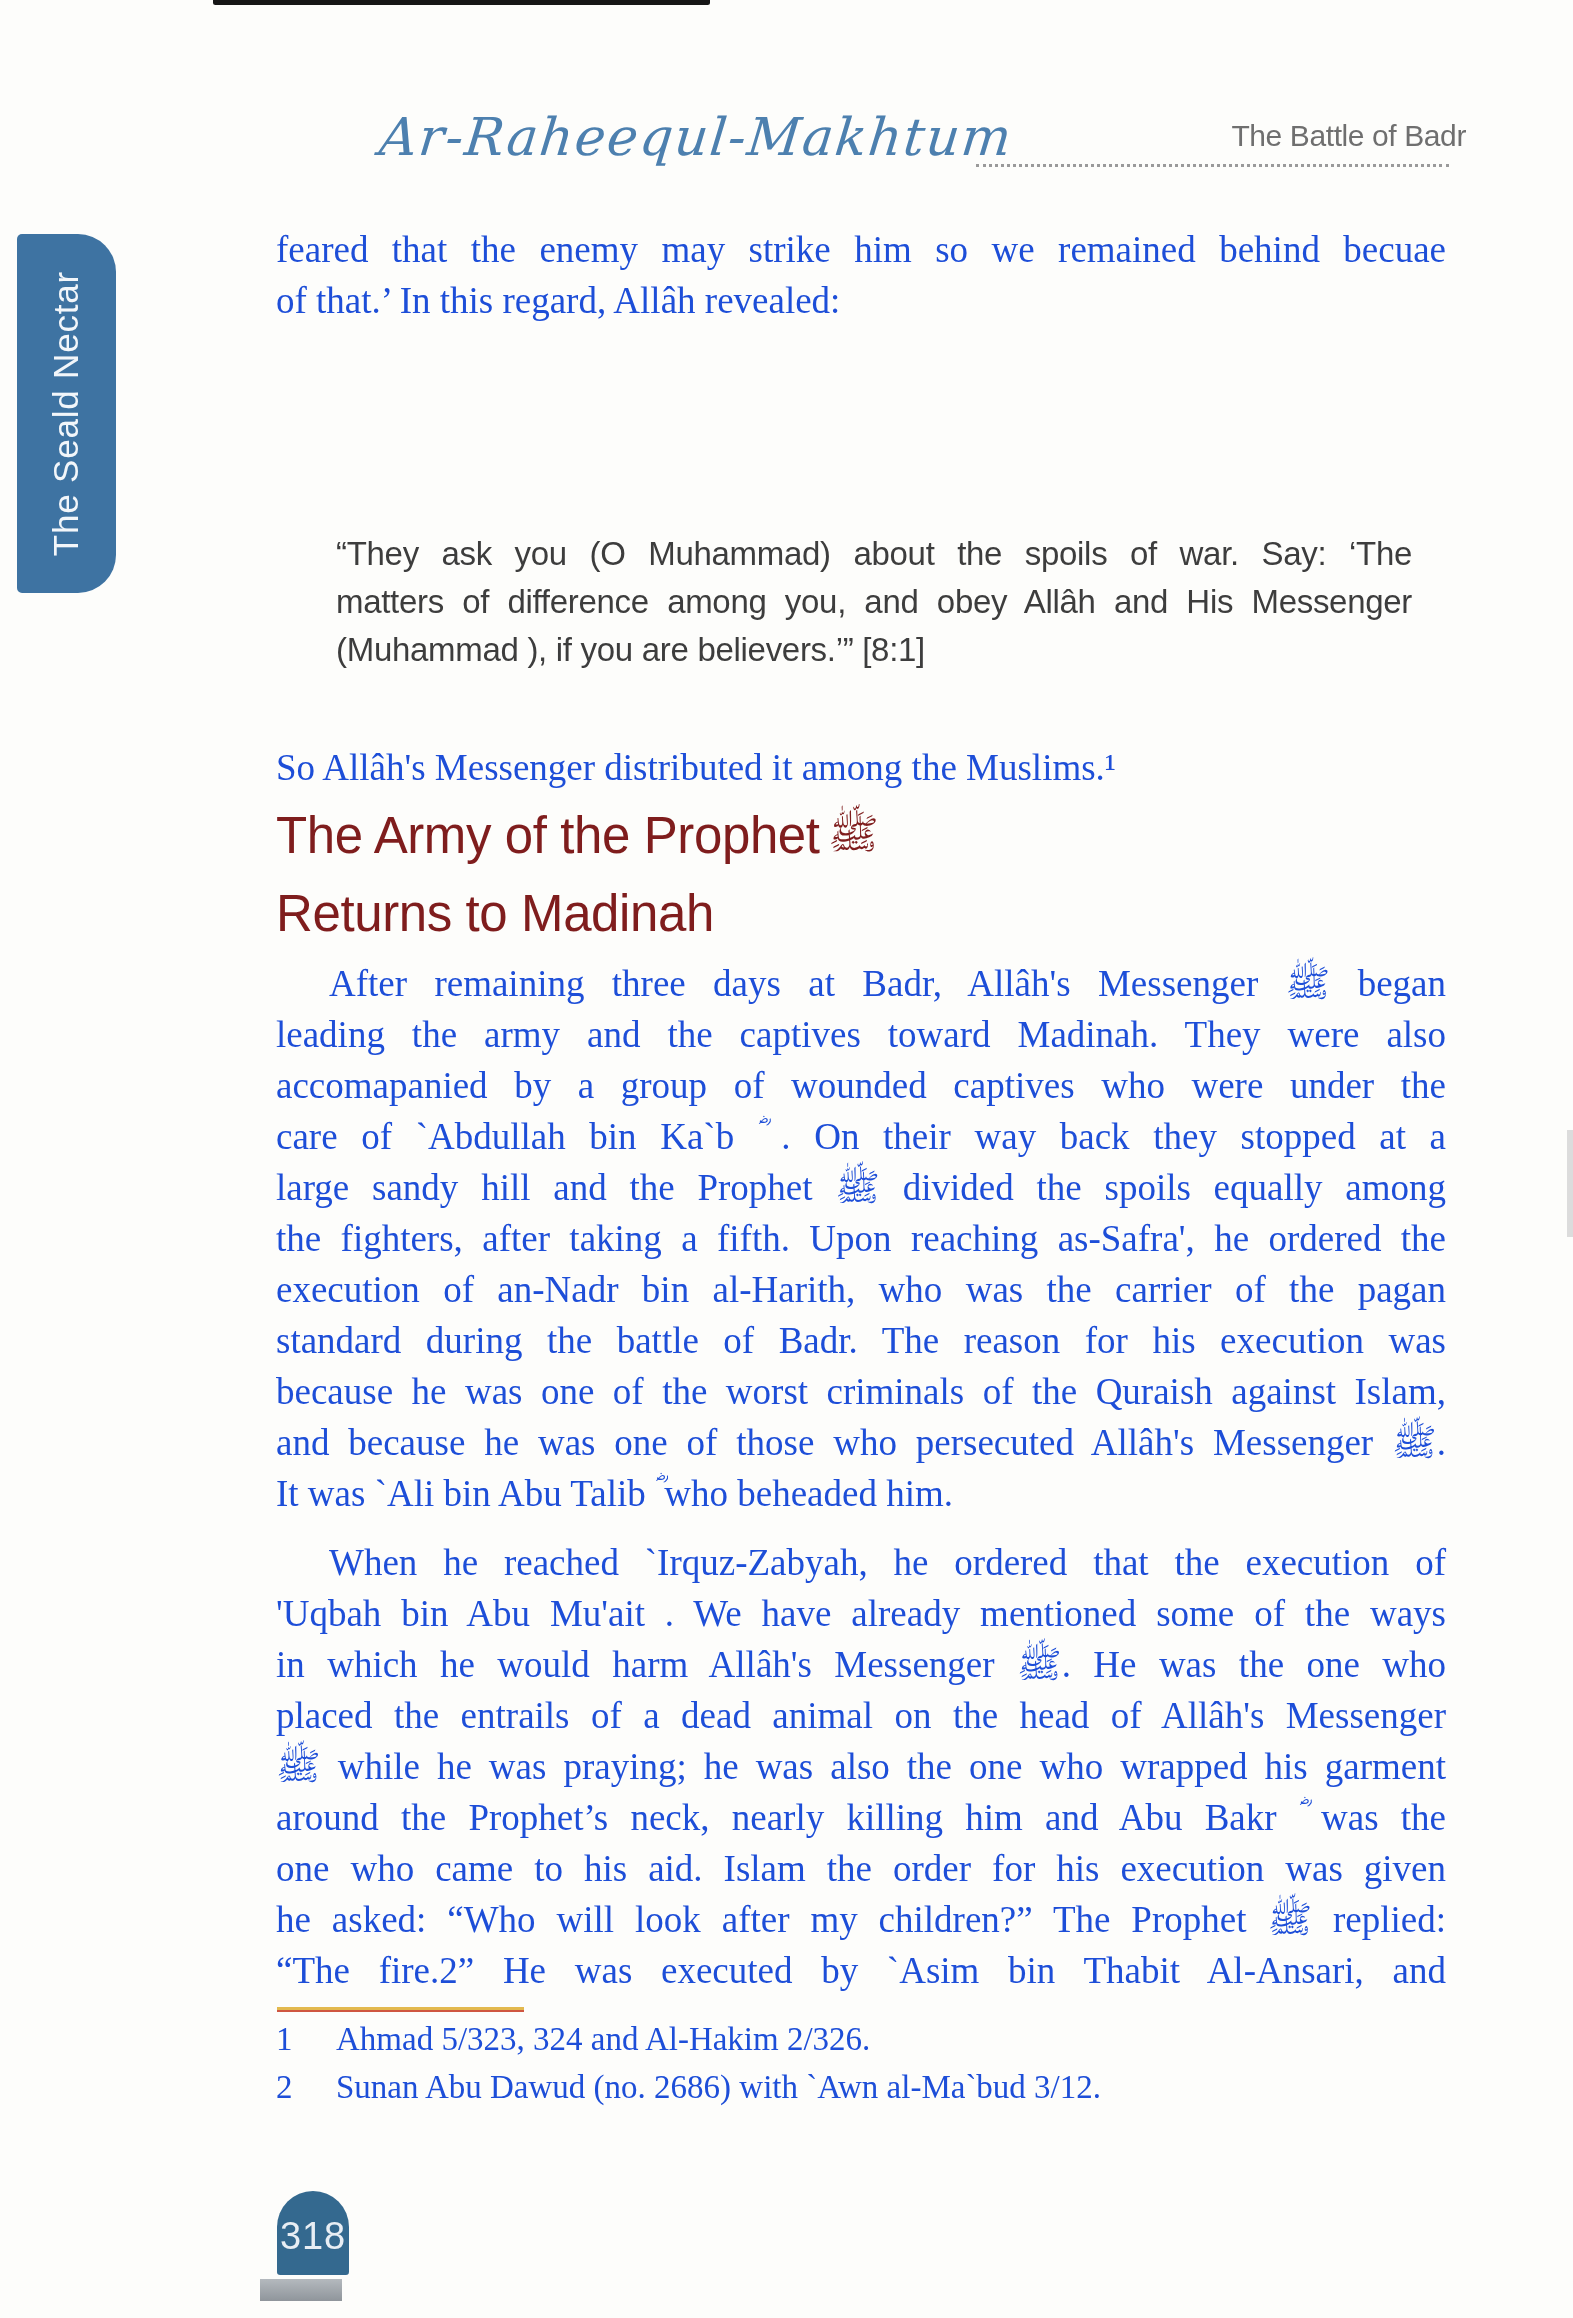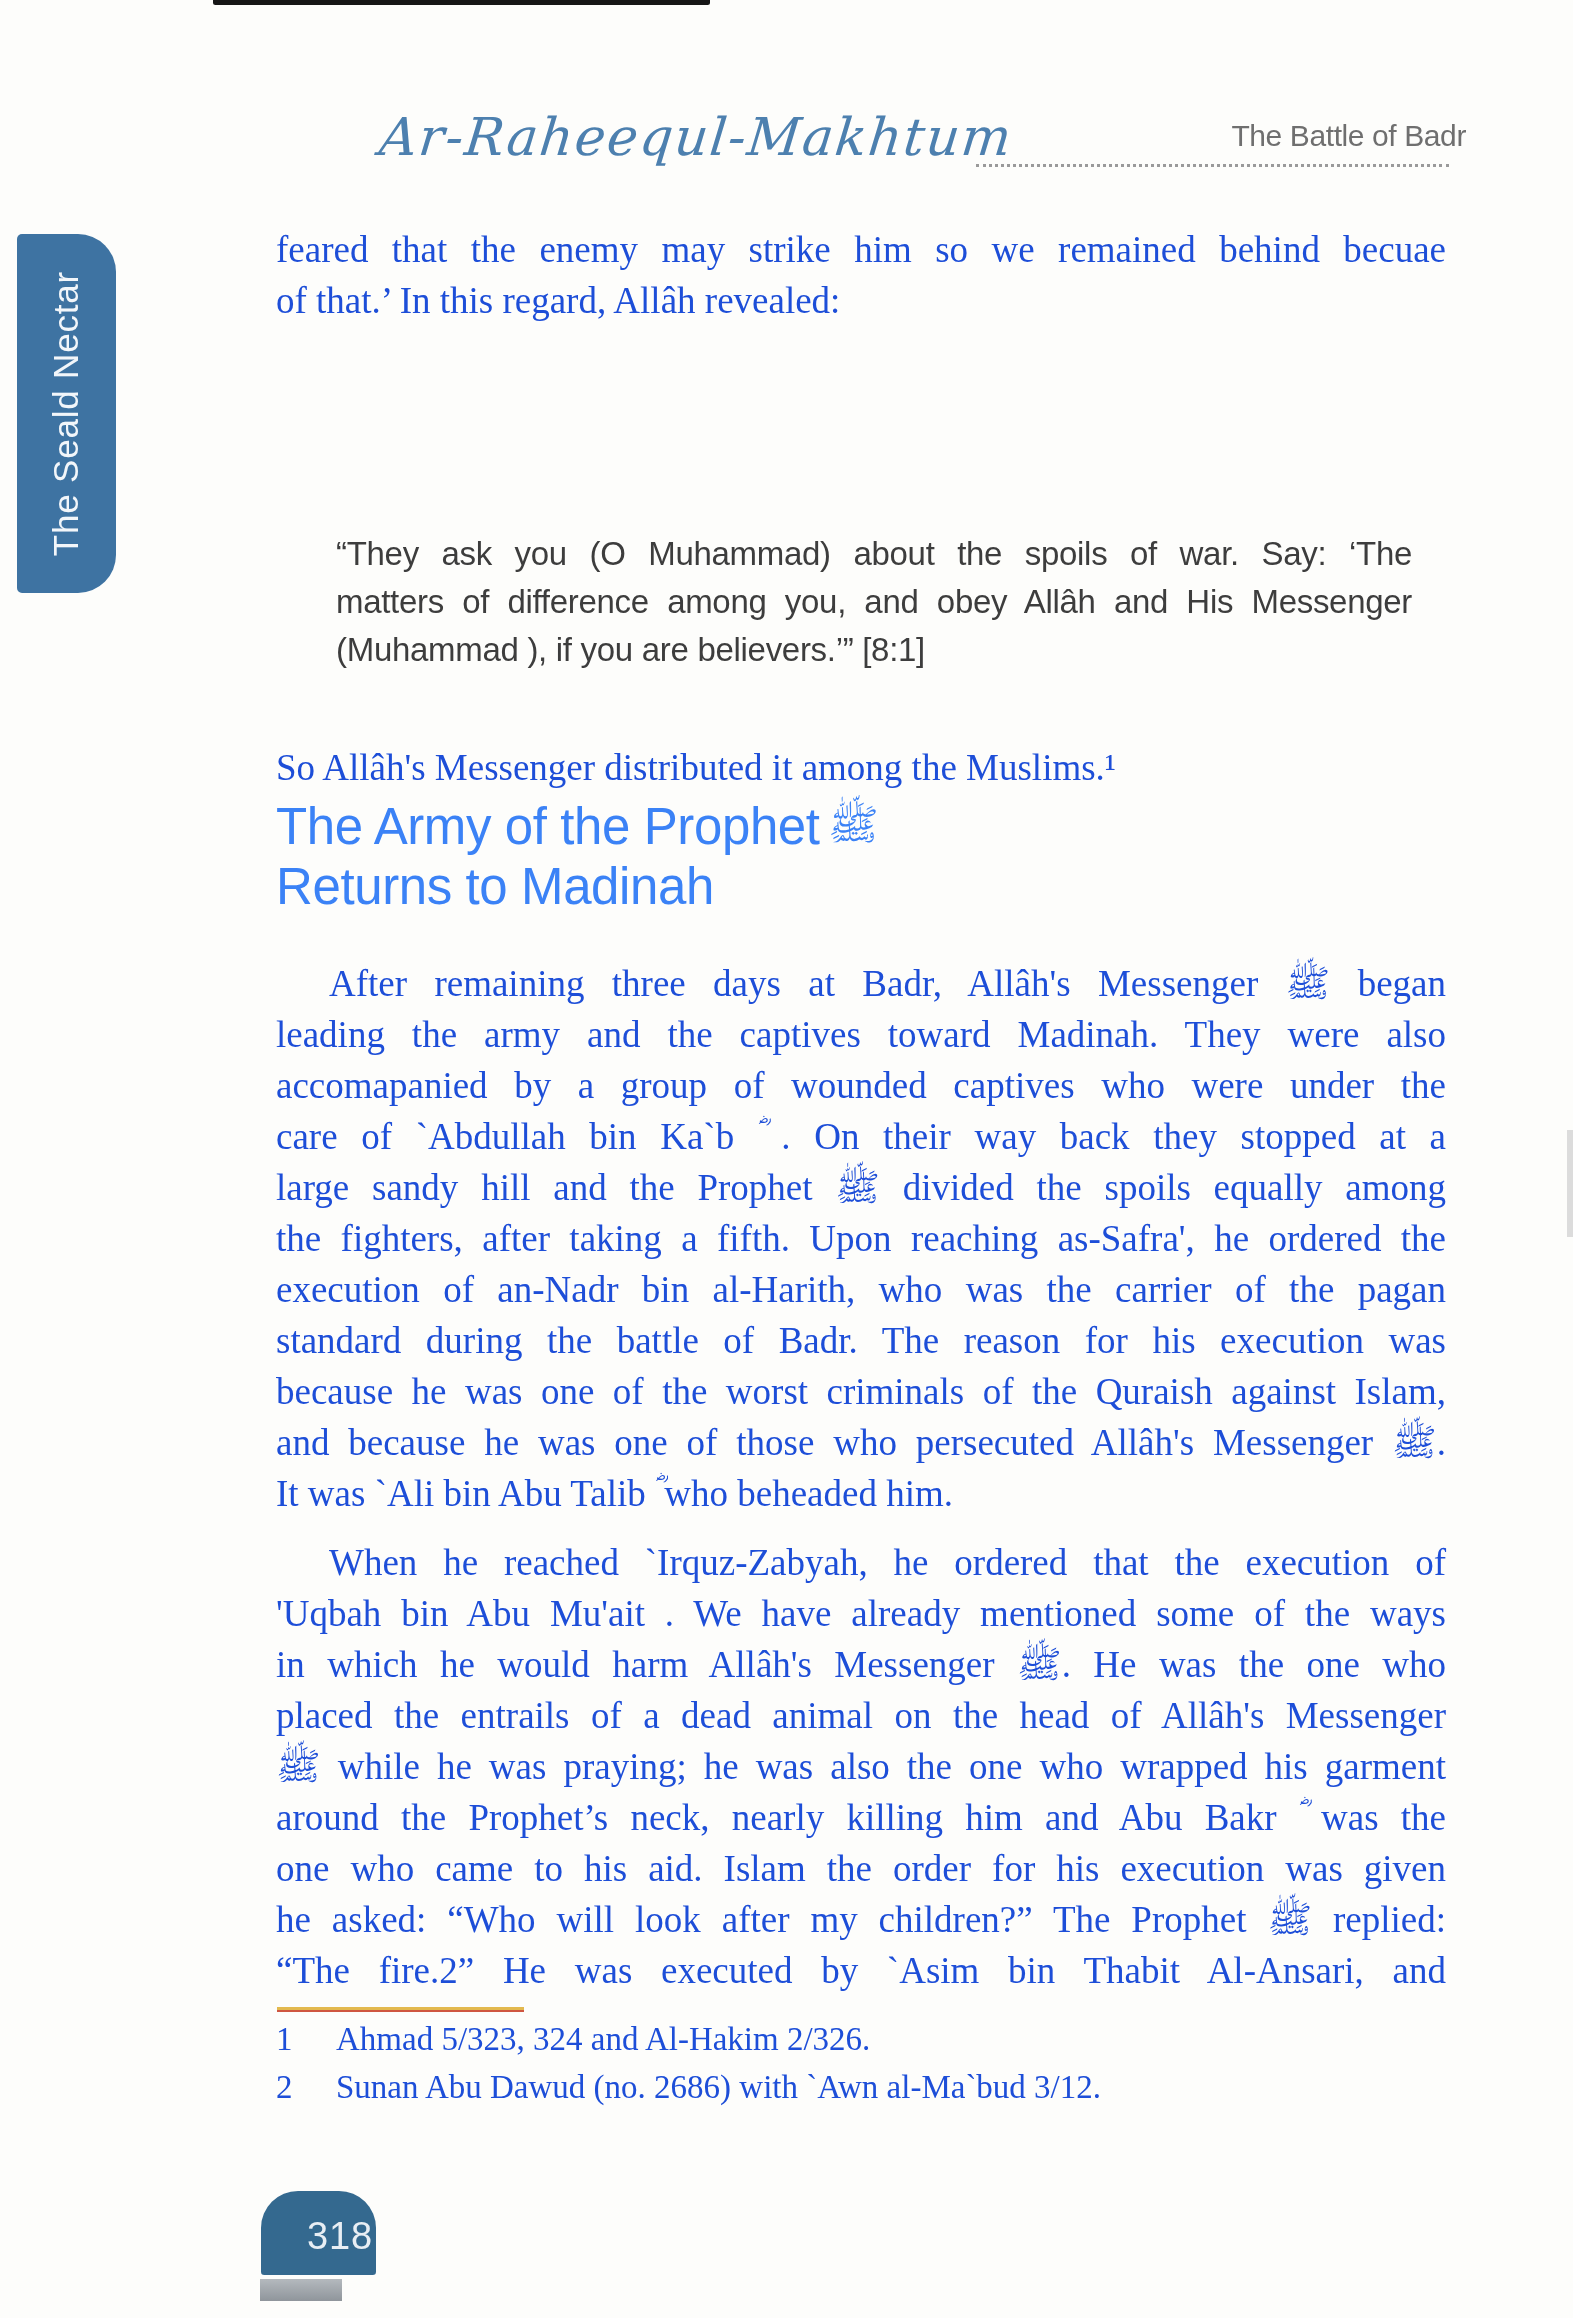--- a/index.html
+++ b/index.html
@@ -49,33 +49,33 @@
     font-family:"DejaVu Sans", sans-serif;
     font-size:37px;line-height:79px;color:#c8432c;font-weight:bold;
   }
   .quote{
     left:336px;width:1076px;
     font-family:"Liberation Sans", sans-serif;
     font-size:33px;line-height:48px;color:#3d3d3d;letter-spacing:-0.3px;
   }
   .heading{
     font-family:"Liberation Sans", sans-serif;
-    font-size:51px;line-height:60px;color:#3b82f6;letter-spacing:-0.4px;
+    font-size:51px;line-height:78px;color:#7f1d1d;letter-spacing:-0.4px;
   }
   .heading .pbuh{font-family:"DejaVu Sans", sans-serif;font-size:42px;vertical-align:5px;margin-left:8.4px;}
   .footnote-rule{position:absolute;left:277px;top:2007px;width:247px;height:5.8px;}
   .footnote-rule .y{height:2.5px;background:#e3b94e;}
   .footnote-rule .r{height:2.5px;background:#cf5640;}
   .footnotes{font-size:33px;line-height:48px;}
   .fn-row{display:flex;}
   .fn-num{width:60px;flex:0 0 60px;}
   .page-badge{
-    position:absolute;left:261px;top:2191px;width:72px;height:84px;
+    position:absolute;left:277px;top:2191px;width:72px;height:84px;
     background:#34698f;border-radius:37px 37px 3.3px 3.3px;
-    display:flex;align-items:center;justify-content:center;padding-left:43px;
+    display:flex;align-items:center;justify-content:center;
   }
   .page-badge span{
     font-family:"Liberation Sans", sans-serif;font-size:38px;color:#e8eef4;
     letter-spacing:0.8px;margin-top:6.7px;
   }
   .badge-shadow{
     position:absolute;left:260px;top:2279px;width:82px;height:22px;
     background:linear-gradient(#b4b9be,#8f959b);
   }
 </style>

